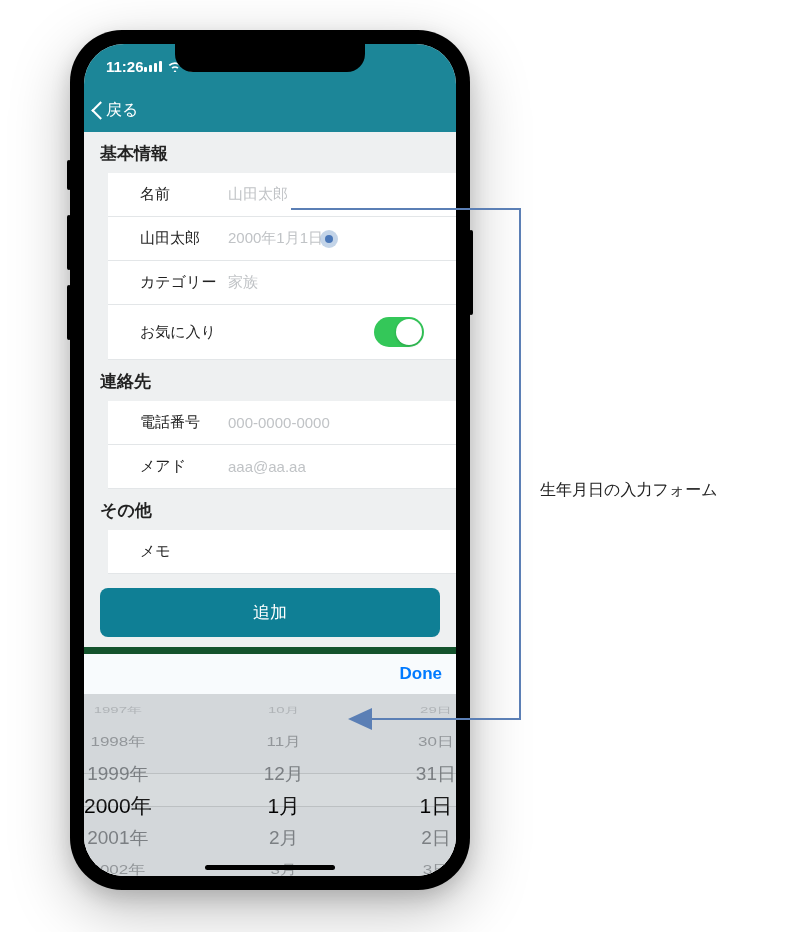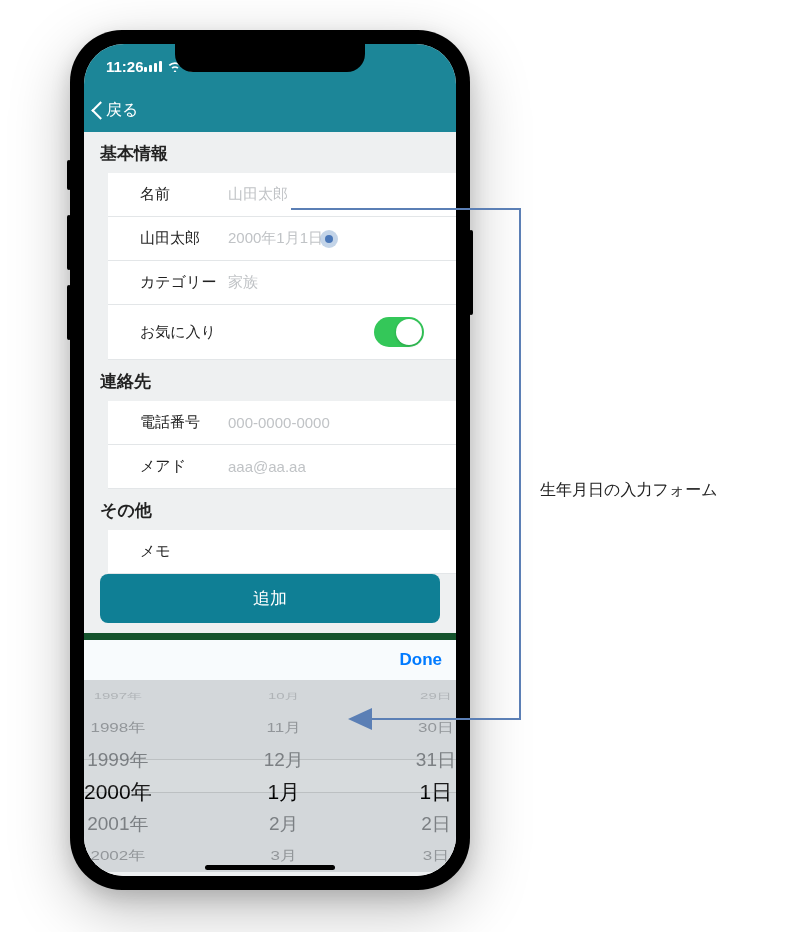--- a/index.html
+++ b/index.html
@@ -109,21 +109,21 @@
 
   .toggle {
     width:50px; height:30px; background:#34c759; border-radius:30px; position:relative; margin-left:auto;
   }
   .toggle::after {
     content:""; position:absolute; right:2px; top:2px; width:26px; height:26px;
     background:#fff; border-radius:50%; box-shadow:0 1px 3px rgba(0,0,0,0.2);
   }
 
   .add-btn {
-    margin: 0 16px 10px;
+    margin: 14px 16px 10px;
     background:#0f7f95;
     color:#fff;
     text-align:center;
     padding:13px;
     border-radius:8px;
     font-size:17px;
   }
 
   .picker-toolbar {
     background:#f8fbfd;

